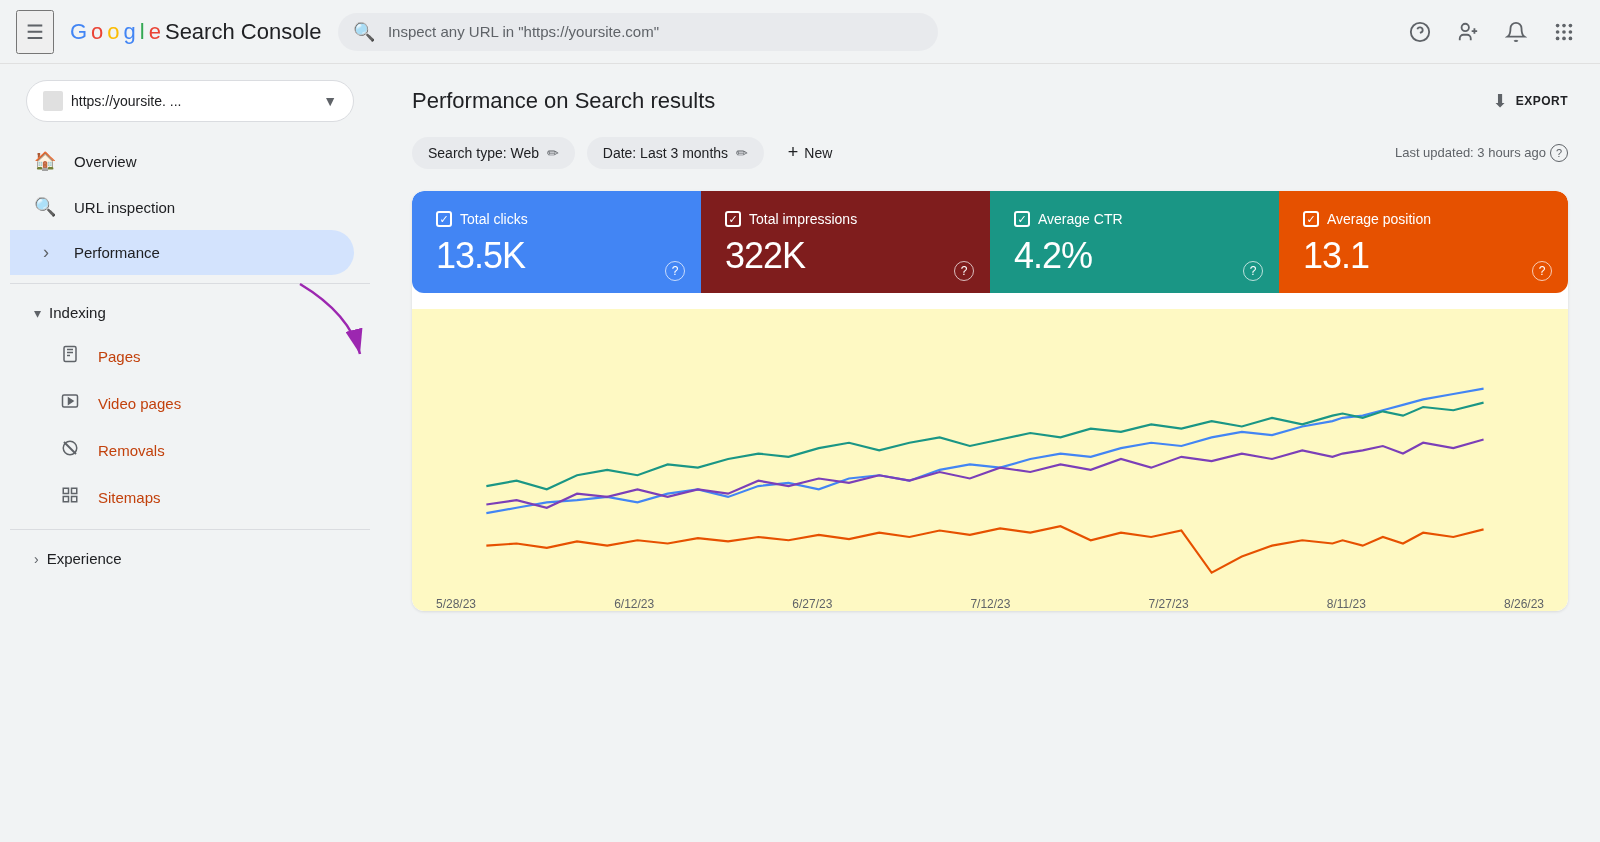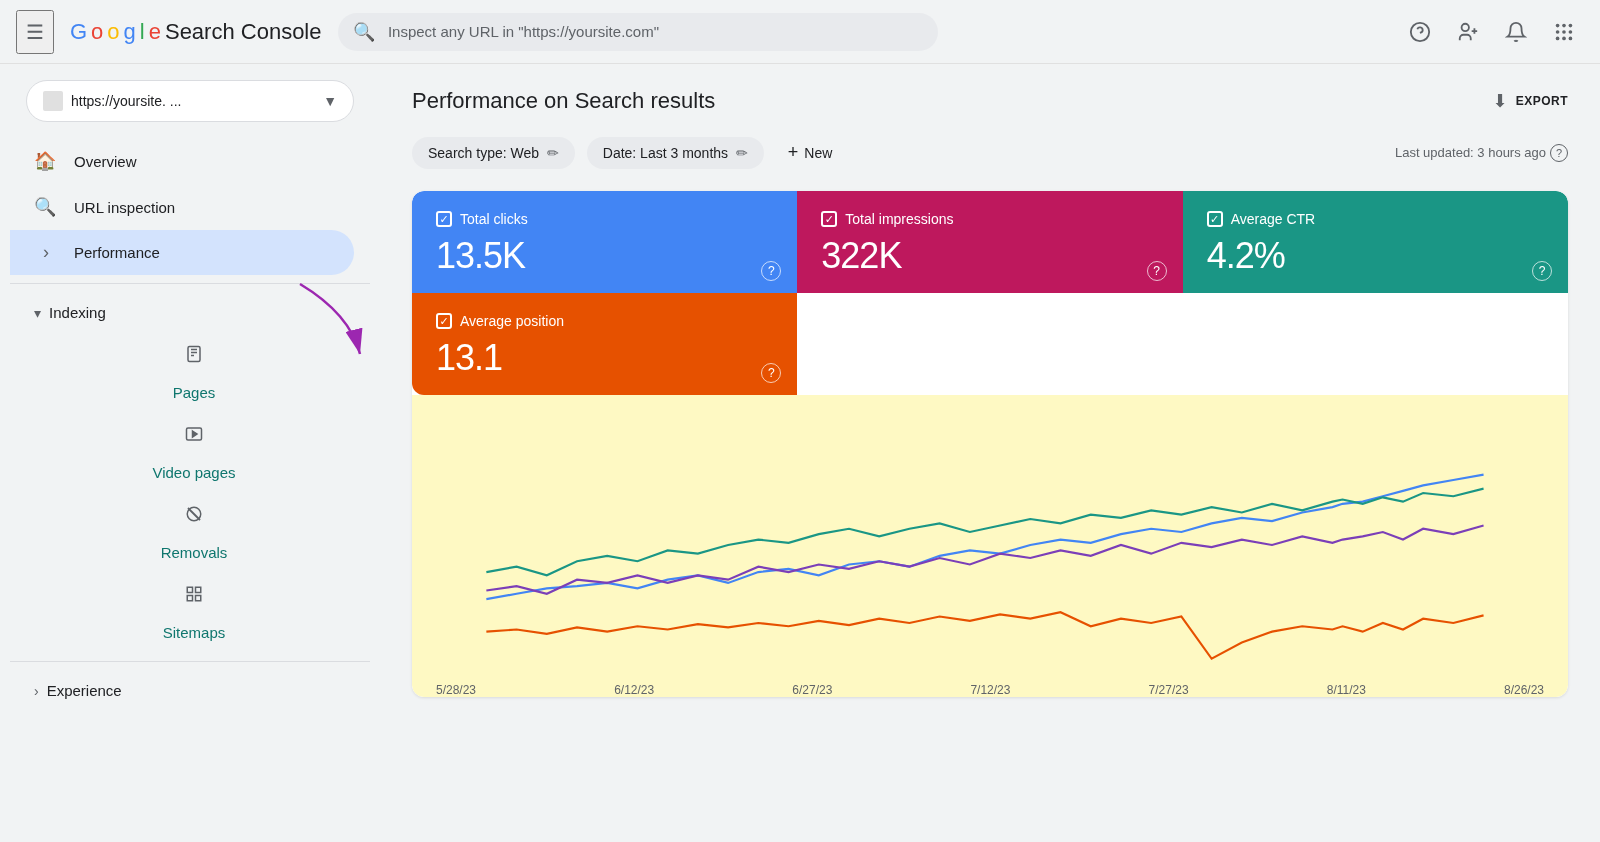--- a/index.html
+++ b/index.html
@@ -52,22 +52,22 @@
     }
     .nav-item.active { background: #d3e3fd; font-weight: 500; }
     .nav-icon { font-size: 18px; color: #5f6368; width: 24px; text-align: center; }
     .nav-section-header {
       display: flex; align-items: center; gap: 8px; padding: 12px 24px;
       cursor: pointer; font-size: 15px; color: #202124; font-weight: 500;
     }
     .nav-section-header .expand-icon { font-size: 14px; color: #5f6368; }
     .nav-sub-item {
       display: flex; align-items: center; gap: 16px; padding: 12px 24px 12px 48px;
-      cursor: pointer; font-size: 15px; color: #0f766e;
-      border-radius: 0 24px 24px 0; margin-right: 16px; flex-direction: column;
+      cursor: pointer; font-size: 15px; color: #c2410c;
+      border-radius: 0 24px 24px 0; margin-right: 16px;
     }
 
     
     .main-content { flex: 1; padding: 24px 32px; background: #f1f3f4; overflow-y: auto; }
 
     .page-title { font-size: 22px; font-weight: 400; color: #202124; margin-bottom: 20px; }
 
     .filters-bar { display: flex; align-items: center; gap: 12px; margin-bottom: 20px; flex-wrap: wrap; }
     .filter-chip {
       display: flex; align-items: center; gap: 8px; background: #e8eaed;
@@ -75,24 +75,24 @@
       font-size: 14px; color: #202124; border: none;
     }
     .edit-icon { font-size: 14px; color: #5f6368; }
     .new-btn {
       display: flex; align-items: center; gap: 6px; background: transparent;
       border: none; cursor: pointer; font-size: 14px; color: #202124; padding: 8px 12px;
     }
     .last-updated { margin-left: auto; font-size: 13px; color: #5f6368; display: flex; align-items: center; gap: 4px; }
 
     
-    .metrics-row { display: grid; grid-template-columns: repeat(3, 1fr); gap: 0; margin-bottom: 0; border-radius: 12px; overflow: hidden; }
+    .metrics-row { display: grid; grid-template-columns: repeat(4, 1fr); gap: 0; margin-bottom: 16px; border-radius: 12px; overflow: hidden; }
     .metric-card { padding: 20px 24px 16px; color: white; position: relative; min-height: 100px; }
     .metric-card.blue { background: #4285f4; }
-    .metric-card.purple { background: #be185d; }
+    .metric-card.purple { background: #7f1d1d; }
     .metric-card.teal { background: #1a9685; }
     .metric-card.orange { background: #e65100; }
 
     .metric-header { display: flex; align-items: center; gap: 8px; margin-bottom: 8px; }
     .metric-checkbox { width: 16px; height: 16px; border: 2px solid white; border-radius: 3px; display: flex; align-items: center; justify-content: center; flex-shrink: 0; }
     .metric-checkbox::after { content: '✓'; color: white; font-size: 11px; }
     .metric-label { font-size: 14px; font-weight: 500; }
     .metric-value { font-size: 36px; font-weight: 400; letter-spacing: -1px; }
     .metric-help { position: absolute; bottom: 12px; right: 16px; width: 20px; height: 20px; border: 1px solid rgba(255,255,255,0.7); border-radius: 50%; display: flex; align-items: center; justify-content: center; font-size: 12px; cursor: pointer; }
 

